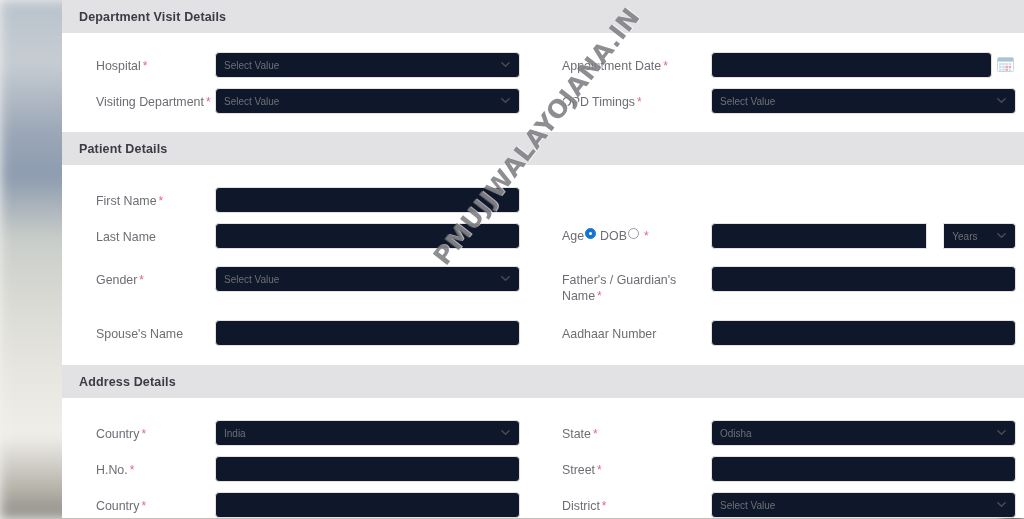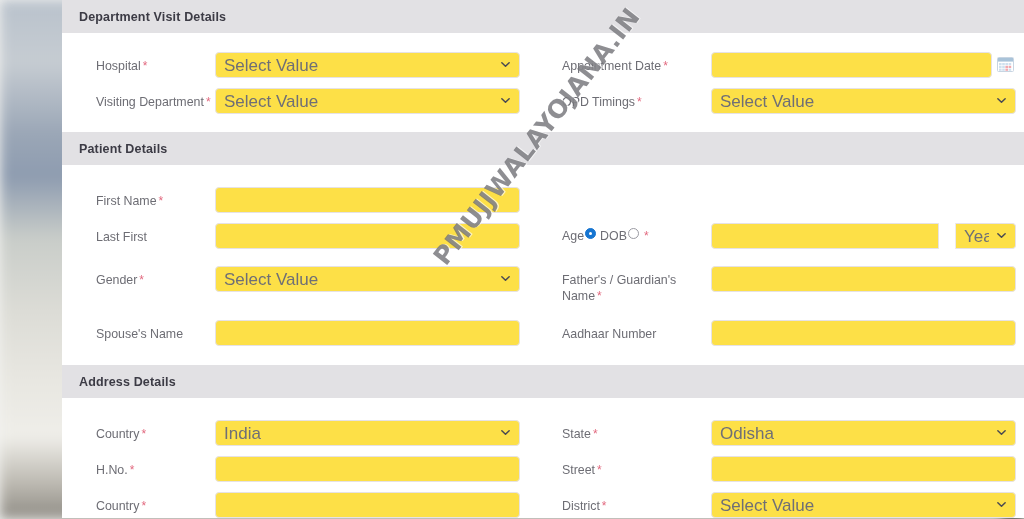--- a/index.html
+++ b/index.html
@@ -74,23 +74,23 @@
 
   .ctrl { position: relative; }
   .cell.left  .ctrl { width: 305px; }
   .cell.right .ctrl { width: 305px; }
 
   .field {
     width: 100%;
     height: 26px;
     border: 1px solid #e6e2e4;
     border-radius: 4px;
-    background: #fde047;
+    background: #0f172a;
     font-family: "Liberation Sans", sans-serif;
-    font-size: 17px;
+    font-size: 10px;
     color: #6f6f76;
     padding: 0 8px;
     outline: none;
     display: block;
   }
   .field::placeholder { color: #8b8b92; }
 
   select.field {
     -webkit-appearance: none; appearance: none;
     padding-right: 26px;
@@ -258,21 +258,21 @@
         </div>
         <div class="ctrl">
           <input class="field" type="text" value="" style="">
         </div>
       </div>
     </div>
 
     <div class="frow" style="margin-bottom:17px;">
       <div class="cell left">
         <div class="lbl">
-          <span>Last First</span>
+          <span>Last Name</span>
         </div>
         <div class="ctrl">
           <input class="field" type="text" value="" style="">
         </div>
       </div>
       <div class="cell right">
         <div class="lbl radio-label" style="padding-top:5px;">
           <span class="txt">Age</span>
           <span class="dot on"></span>
           <span class="txt" style="padding-left:3px;">DOB</span>

